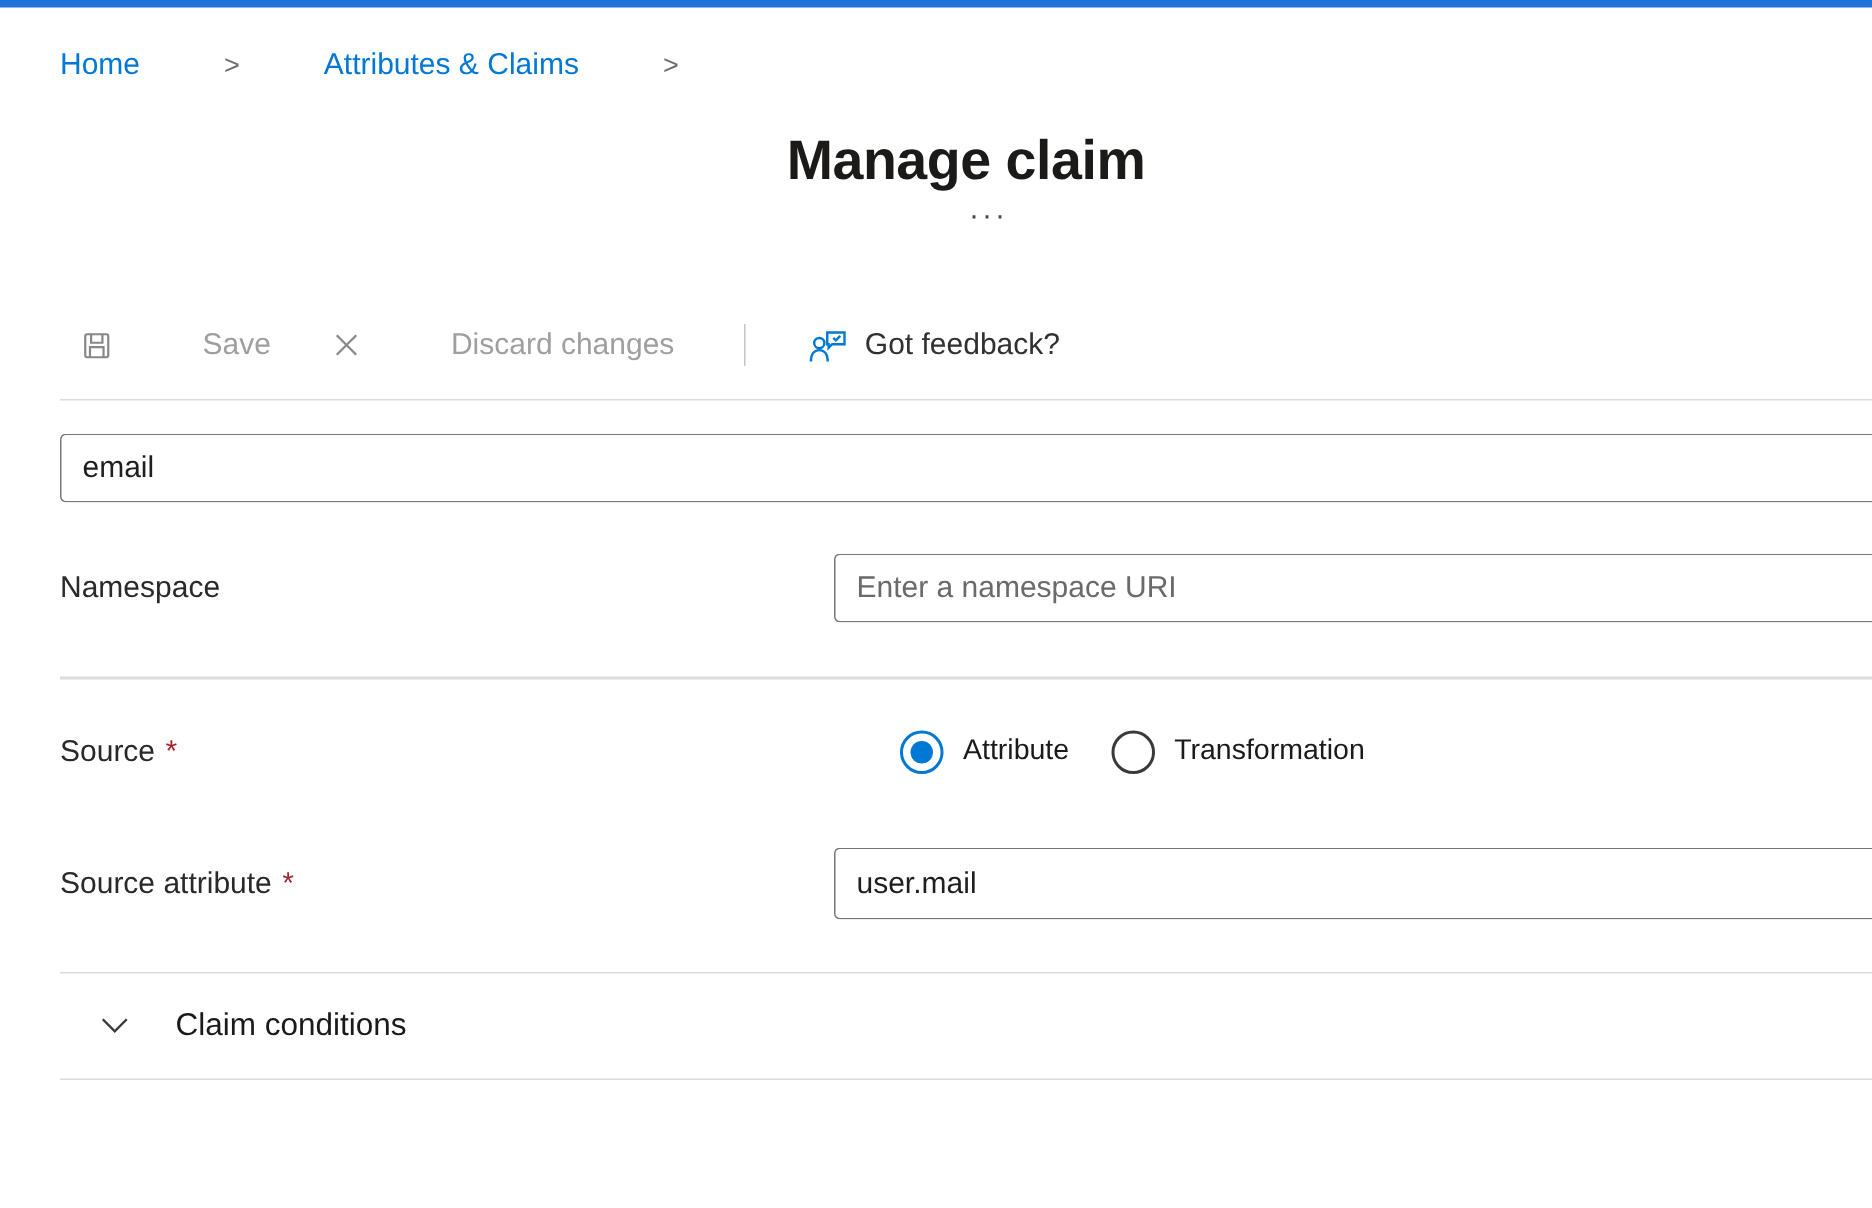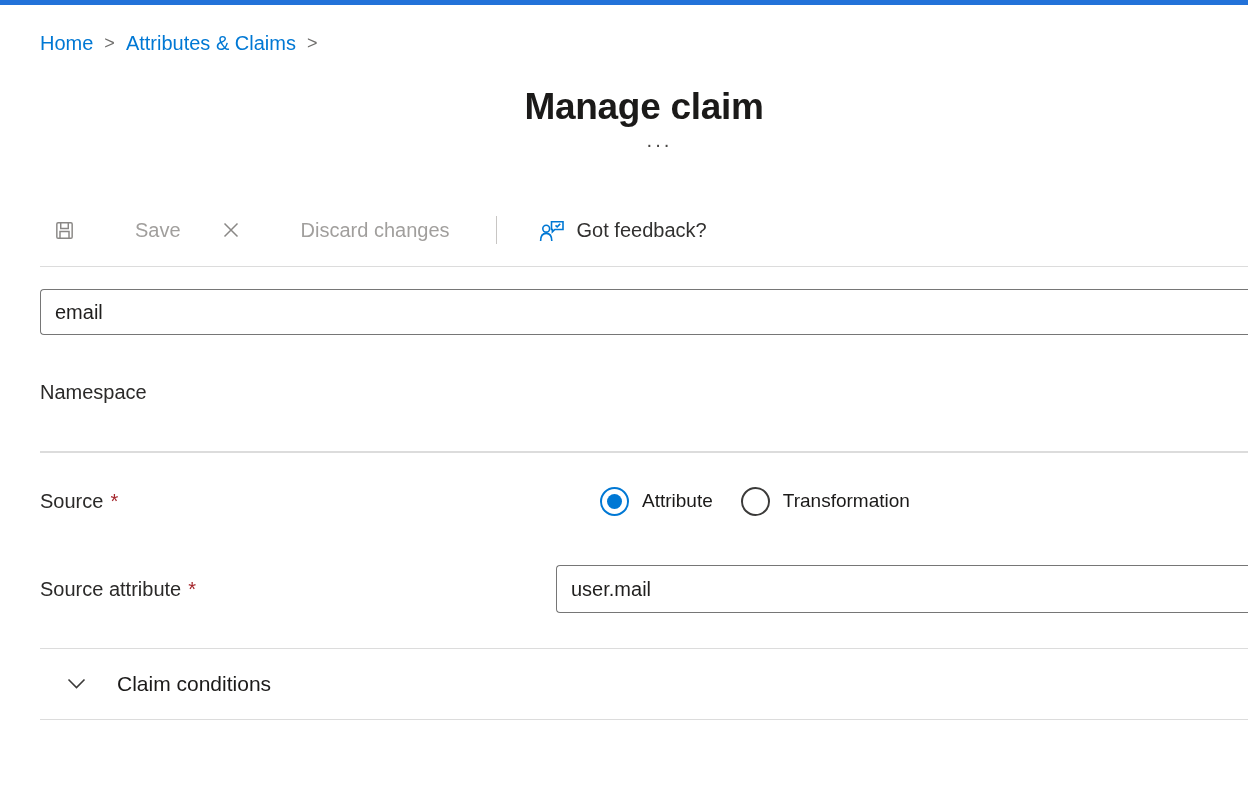--- a/index.html
+++ b/index.html
@@ -23,20 +23,21 @@
   .content {
     padding-left: 40px;
   }
   
   .breadcrumb {
     margin-top: 23px;
     font-size: 20px;
     line-height: 30px;
     display: flex;
     align-items: center;
+    gap: 45px;
   }
   .breadcrumb a {
     color: #0078d4;
     text-decoration: none;
     cursor: pointer;
   }
   .crumb-sep {
     color: #6e6d6b;
     padding: 0 11px;
     font-size: 18px;
@@ -270,20 +271,23 @@
   <div class="form-row row-name">
     <div class="field-wrap">
       <input type="text" class="text-input" value="email" style="">
     </div>
   </div>
 
   <div class="form-row row-namespace">
     <div class="form-label">
       <span>Namespace</span>
     </div>
+    <div class="field-wrap">
+      <input type="text" class="text-input" placeholder="Enter a namespace URI" style="">
+    </div>
   </div>
 
   <div class="divider after-namespace"></div>
 
 
   <div class="divider"></div>
 
   <div class="form-row row-source">
     <div class="form-label">
       <span>Source</span><span class="required-star">*</span>

